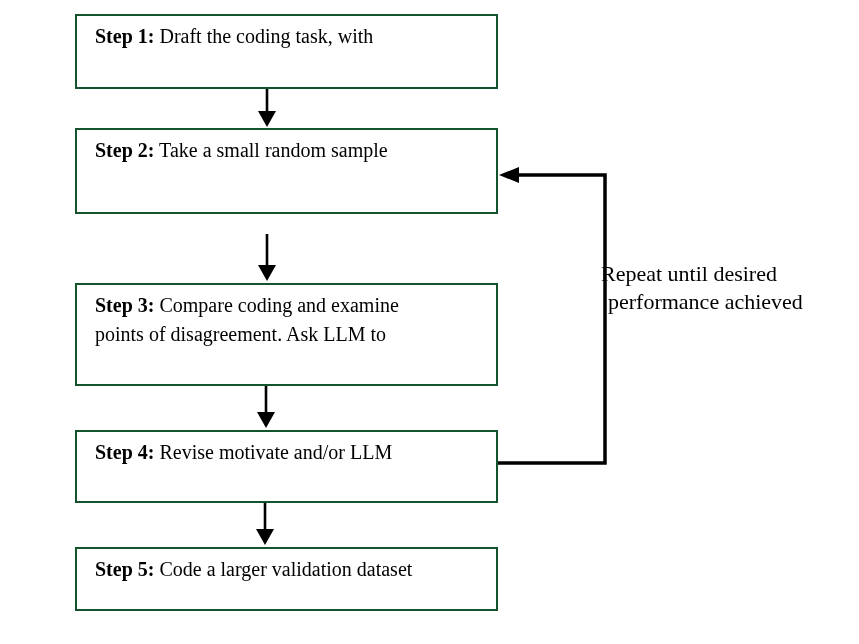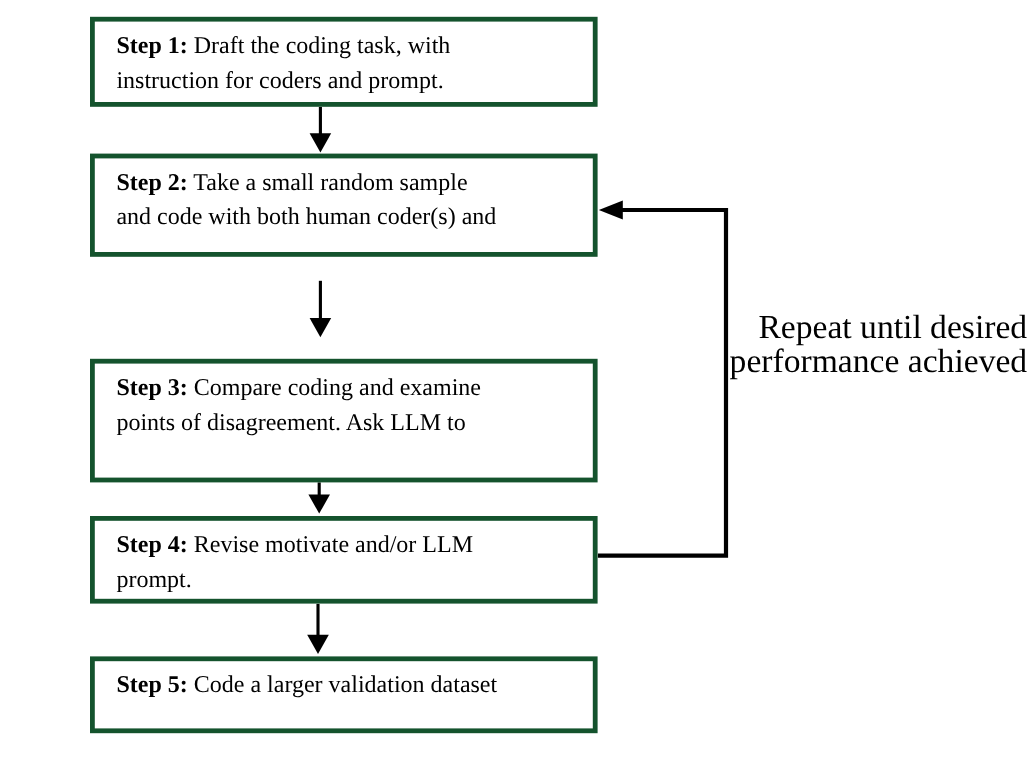--- a/index.html
+++ b/index.html
@@ -14,49 +14,48 @@
     width: 859px;
     height: 644px;
     background: #ffffff;
     overflow: hidden;
   }
   .step-box {
     position: absolute;
     left: 75px;
     width: 423px;
     box-sizing: border-box;
-    border: 4px solid #14532d;
+    border: 2px solid #14532d;
     background: #ffffff;
     padding: 6px 12px 4px 18px;
     font-size: 20px;
     line-height: 29px;
   }
   .step-label {
     font-weight: bold;
   }
   .box-1 { top: 14px;  height: 75px; }
   .box-2 { top: 128px; height: 86px; }
-  .box-3 { top: 299px; height: 103px; }
+  .box-3 { top: 283px; height: 103px; }
   .box-4 { top: 430px; height: 73px; }
   .box-5 { top: 547px; height: 64px; }
   .arrows-layer {
     position: absolute;
     left: 0;
     top: 0;
     width: 859px;
     height: 644px;
   }
   .loop-label {
     position: absolute;
     left: 601px;
     top: 260px;
-    font-size: 28px;
+    font-size: 22px;
     line-height: 28px;
     white-space: nowrap;
-    text-align: right;
   }
   .loop-label .l2 {
     padding-left: 7px;
     font-family: Liberation Serif, serif;
   }
 </style>
 </head>
 <body>
 
 <div class="canvas">
@@ -85,39 +84,36 @@
 
     <g>
       <polyline points="498,463 605,463 605,175 518,175" fill="none" stroke="#000000" stroke-width="3.5"></polyline>
       <polygon points="519,167 519,183 499,175" fill="#000000"></polygon>
     </g>
   </svg>
 
   <div class="step-box box-1">
     <span class="step-label">Step 1:</span>
     <span>Draft the coding task, with</span>
-    <div>instruction for coders and prompt.</div>
   </div>
 
   <div class="step-box box-2">
     <span class="step-label">Step 2:</span>
     <span>Take a small random sample</span>
-    <div>and code with both human coder(s) and</div>
   </div>
 
   <div class="step-box box-3">
     <span class="step-label">Step 3:</span>
     <span>Compare coding and examine</span>
     <div>points of disagreement. Ask LLM to</div>
   </div>
 
   <div class="step-box box-4">
     <span class="step-label">Step 4:</span>
     <span>Revise motivate and/or LLM</span>
-    <div>prompt.</div>
   </div>
 
   <div class="step-box box-5">
     <span class="step-label">Step 5:</span>
     <span>Code a larger validation dataset</span>
   </div>
 
   <div class="loop-label">
     <div class="l1">Repeat until desired</div>
     <div class="l2">performance achieved</div>

